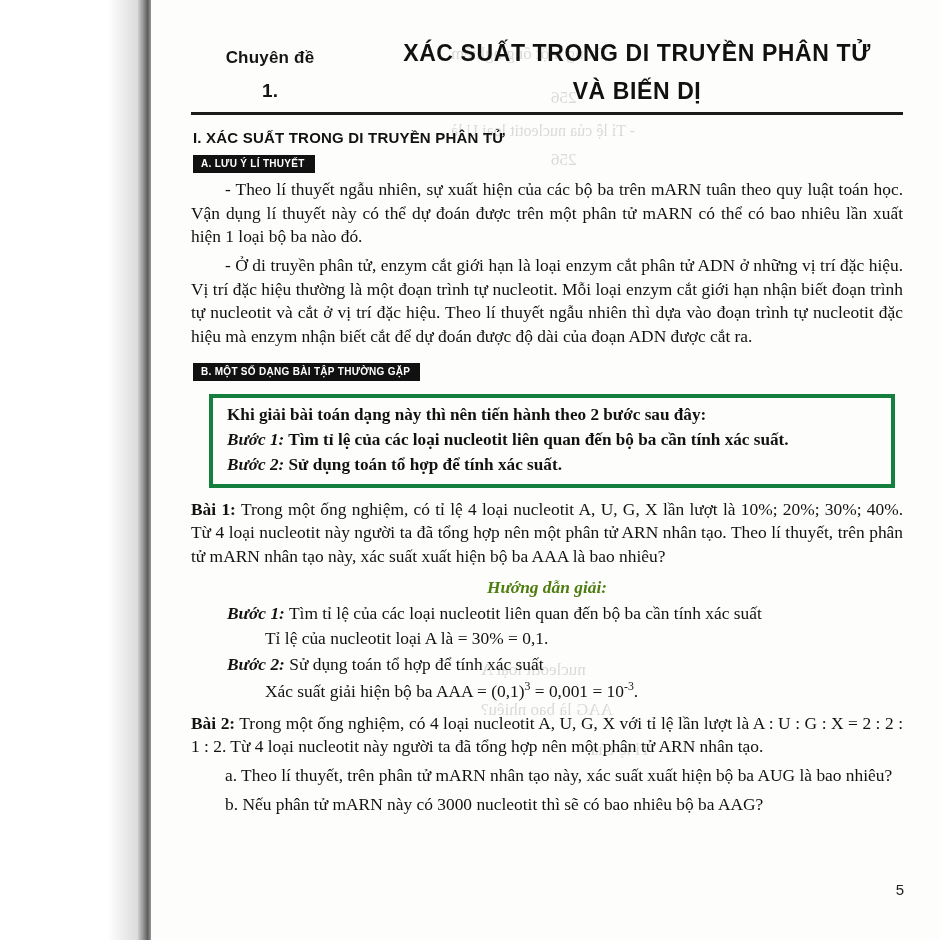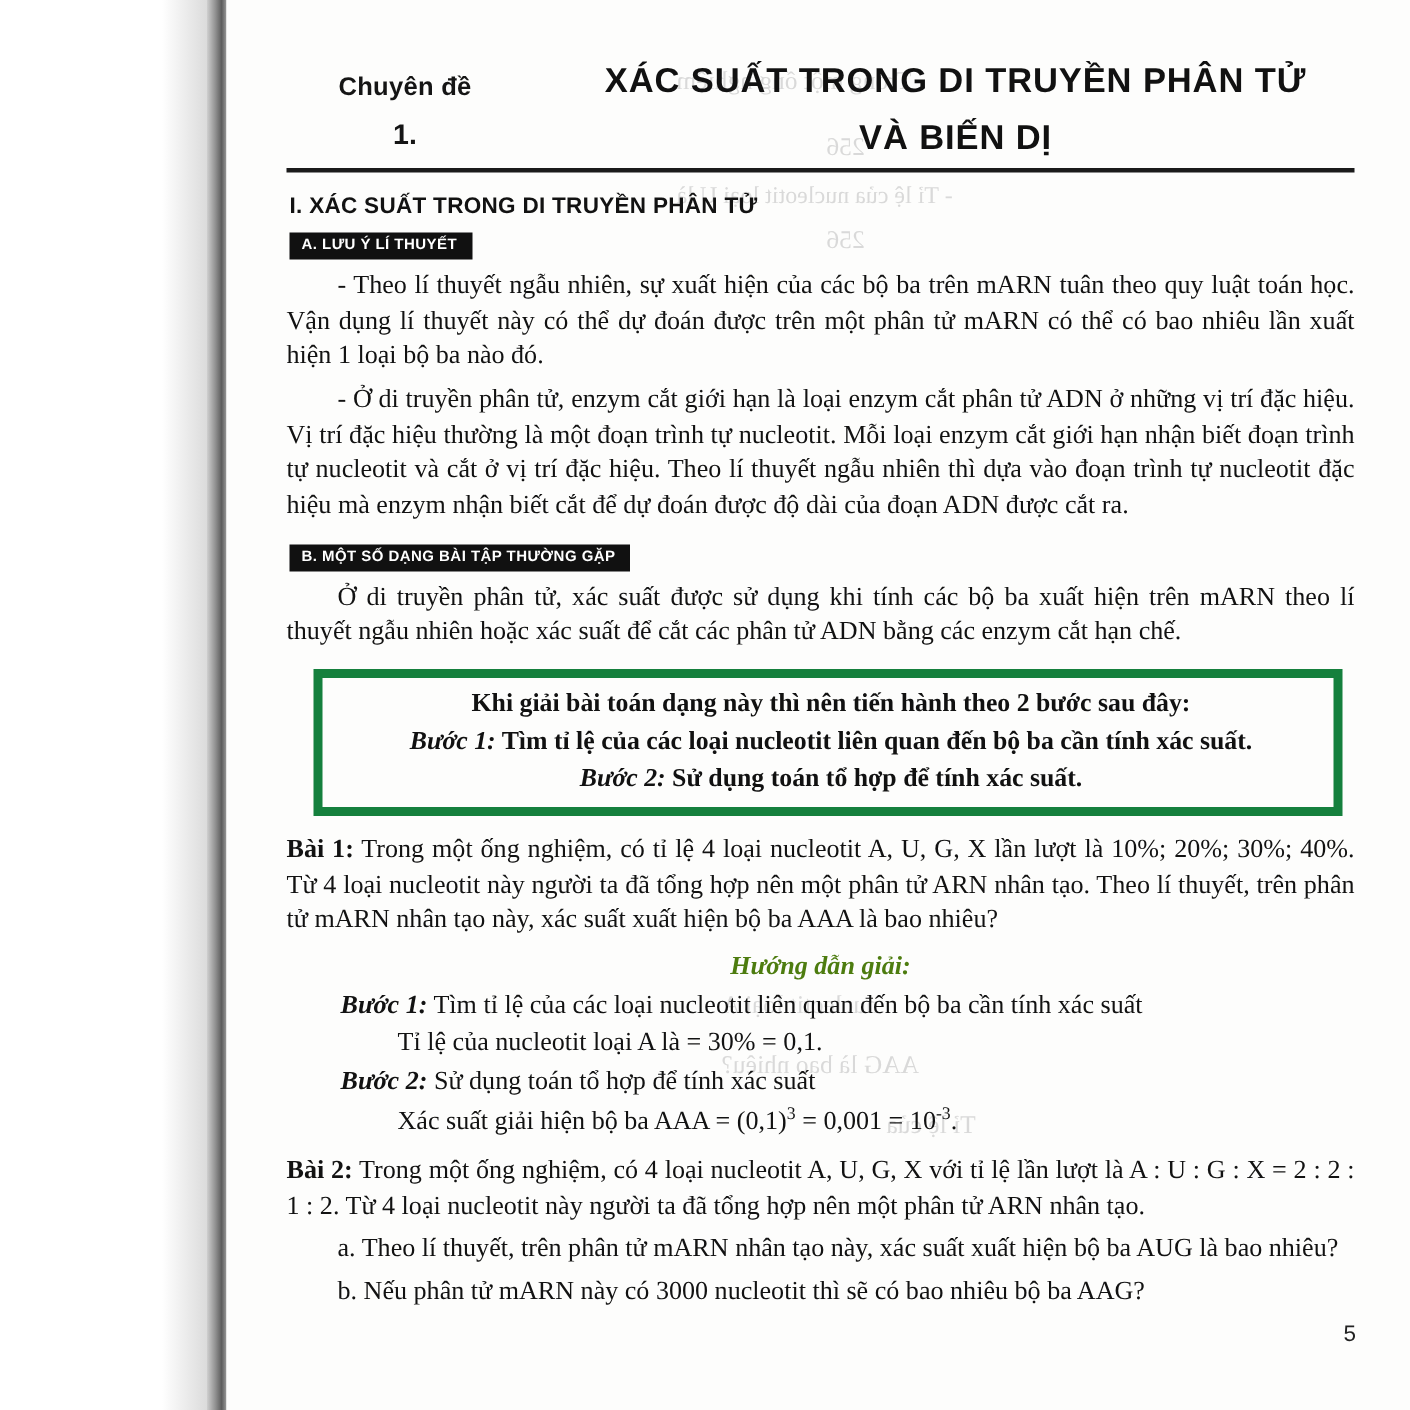--- a/index.html
+++ b/index.html
@@ -137,24 +137,23 @@
     font-size: 17.4px;
     line-height: 1.36;
     text-align: justify;
     margin: 5px 0 0 0;
     color: #121212;
   }
   p.ind { text-indent: 34px; }
 
   
   .note {
-    border: 6px solid #15803d;
+    border: 4px solid #15803d;
     margin: 13px 8px 10px 18px;
     padding: 7px 10px 9px 14px;
-    text-align: center;
   }
   .note .n1 {
     font-size: 17.2px;
     font-weight: bold;
     color: #111;
     margin-bottom: 5px;
   }
   .note .nstep {
     font-size: 17.2px;
     font-weight: bold;
@@ -236,21 +235,20 @@
         <span class="sec-black">A. LƯU Ý LÍ THUYẾT</span>
       </div>
 
       <p class="body ind">- Theo lí thuyết ngẫu nhiên, sự xuất hiện của các bộ ba trên mARN tuân theo quy luật toán học. Vận dụng lí thuyết này có thể dự đoán được trên một phân tử mARN có thể có bao nhiêu lần xuất hiện 1 loại bộ ba nào đó.</p>
       <p class="body ind">- Ở di truyền phân tử, enzym cắt giới hạn là loại enzym cắt phân tử ADN ở những vị trí đặc hiệu. Vị trí đặc hiệu thường là một đoạn trình tự nucleotit. Mỗi loại enzym cắt giới hạn nhận biết đoạn trình tự nucleotit và cắt ở vị trí đặc hiệu. Theo lí thuyết ngẫu nhiên thì dựa vào đoạn trình tự nucleotit đặc hiệu mà enzym nhận biết cắt để dự đoán được độ dài của đoạn ADN được cắt ra.</p>
 
       <div class="blk-wrap" style="margin-top:12px;">
         <span class="sec-black">B. MỘT SỐ DẠNG BÀI TẬP THƯỜNG GẶP</span>
       </div>
 
-      <p class="body ind">Ở di truyền phân tử, xác suất được sử dụng khi tính các bộ ba xuất hiện trên mARN theo lí thuyết ngẫu nhiên hoặc xác suất để cắt các phân tử ADN bằng các enzym cắt hạn chế.</p>
 
       <div class="note">
         <div class="n1">Khi giải bài toán dạng này thì nên tiến hành theo 2 bước sau đây:</div>
         <div class="nstep">
           <i>Bước 1:</i>
           <span>Tìm tỉ lệ của các loại nucleotit liên quan đến bộ ba cần tính xác suất.</span>
         </div>
         <div class="nstep">
           <i>Bước 2:</i>
           <span>Sử dụng toán tổ hợp để tính xác suất.</span>

